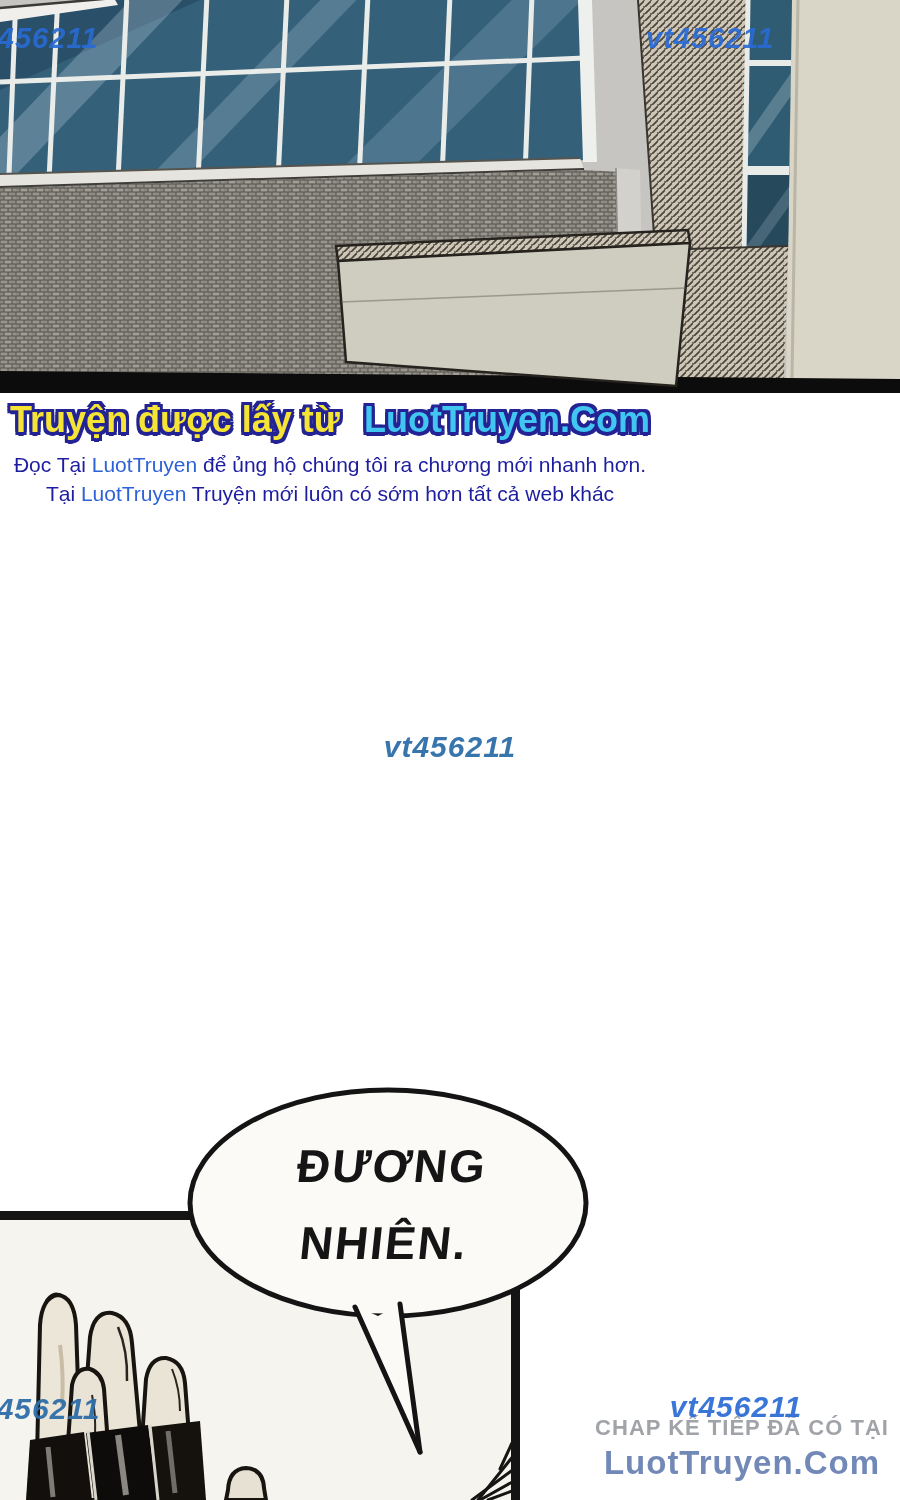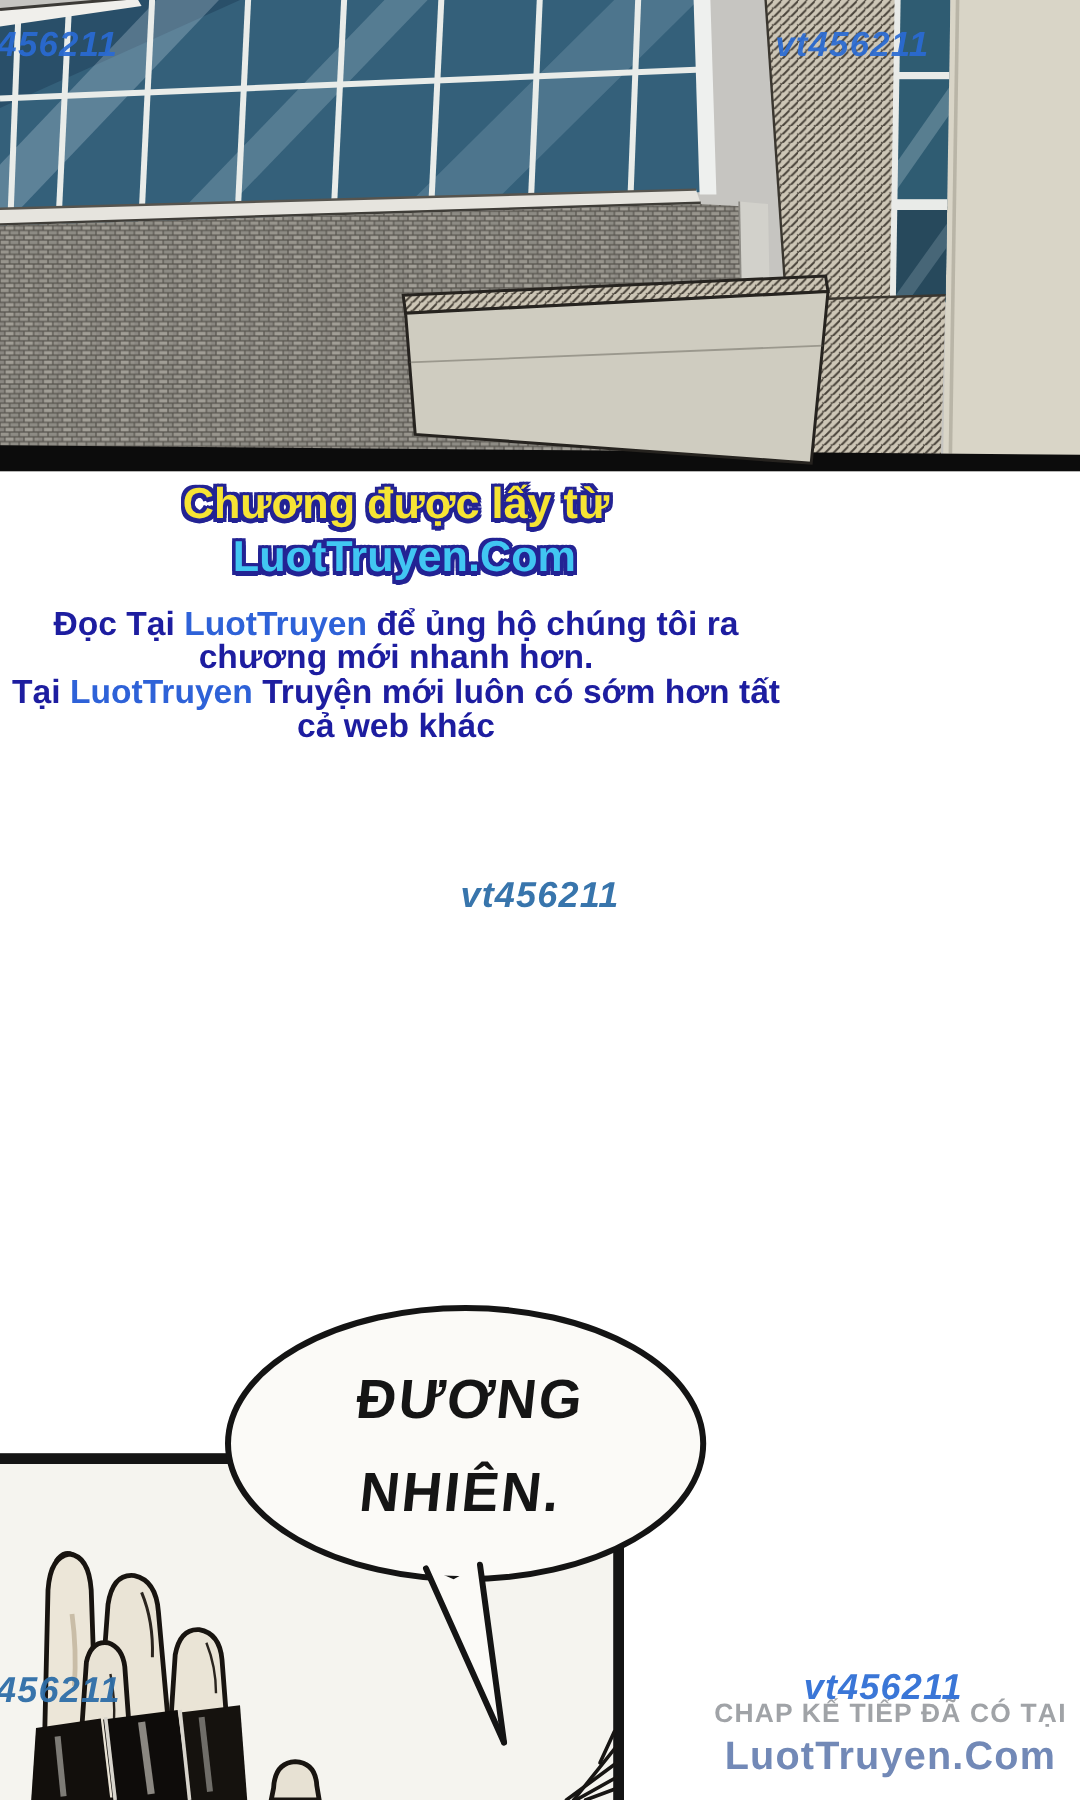--- a/index.html
+++ b/index.html
@@ -14,21 +14,21 @@
 
   
   .banner{position:absolute;top:398px;left:0;width:660px;text-align:center;z-index:4;}
   .banner-title{font-size:36px;font-weight:bold;letter-spacing:0px;line-height:44px;}
   .banner-title .t-prefix{color:#f6e434;
      text-shadow:-3px -3px 0 #232394,3px -3px 0 #232394,-3px 3px 0 #232394,3px 3px 0 #232394,
                  -3px 0 0 #232394,3px 0 0 #232394,0 -3px 0 #232394,0 4px 0 #232394;}
   .banner-title .t-site{color:#41c6f2;margin-left:14px;
      text-shadow:-3px -3px 0 #232394,3px -3px 0 #232394,-3px 3px 0 #232394,3px 3px 0 #232394,
                  -3px 0 0 #232394,3px 0 0 #232394,0 -3px 0 #232394,0 4px 0 #232394;}
-  .banner-sub{font-size:28px;font-weight:bold;color:#1d1da0;line-height:28px;margin-top:20px;}
+  .banner-sub{font-size:21px;font-weight:normal;color:#1d1da0;line-height:28px;margin-top:9px;}
   .banner-sub .lnk{color:#2e62d8;}
   .banner-sub div{margin-top:1px;}
 
   
   .panel-bg{position:absolute;left:0;top:1216px;width:511px;height:284px;background:#f5f4ef;z-index:1;}
   .panel-line-h{position:absolute;left:0;top:1211px;width:348px;height:9px;background:#141414;z-index:2;}
   .panel-line-v{position:absolute;left:511px;top:1240px;width:9px;height:260px;background:#141414;z-index:2;}
 
   .bubble-svg{position:absolute;left:150px;top:1075px;width:500px;height:400px;z-index:5;}
   .bubble-text{position:absolute;left:190px;top:1128px;width:396px;text-align:center;z-index:6;
@@ -133,21 +133,21 @@
   </svg>
 
   <div class="wm wm-vivid" style="left:-30px;top:22px;">vt456211</div>
   <div class="wm wm-vivid" style="left:646px;top:22px;">vt456211</div>
   <div class="wm wm-steel" style="left:350px;top:730px;width:200px;text-align:center;font-size:30px;">vt456211</div>
   <div class="wm wm-steel" style="left:-32px;top:1392px;font-size:30px;z-index:7;">vt456211</div>
   <div class="wm wm-vivid" style="left:636px;top:1390px;width:200px;text-align:center;font-size:30px;z-index:8;">vt456211</div>
 
   <div class="banner">
     <div class="banner-title">
-      <span class="t-prefix">Chương được lấy từ</span>
+      <span class="t-prefix">Truyện được lấy từ</span>
       <span class="t-site">LuotTruyen.Com</span>
     </div>
     <div class="banner-sub">
       <div>
         <span>Đọc Tại</span>
         <span class="lnk">LuotTruyen</span>
         <span>để ủng hộ chúng tôi ra chương mới nhanh hơn.</span>
       </div>
       <div>
         <span>Tại</span>

